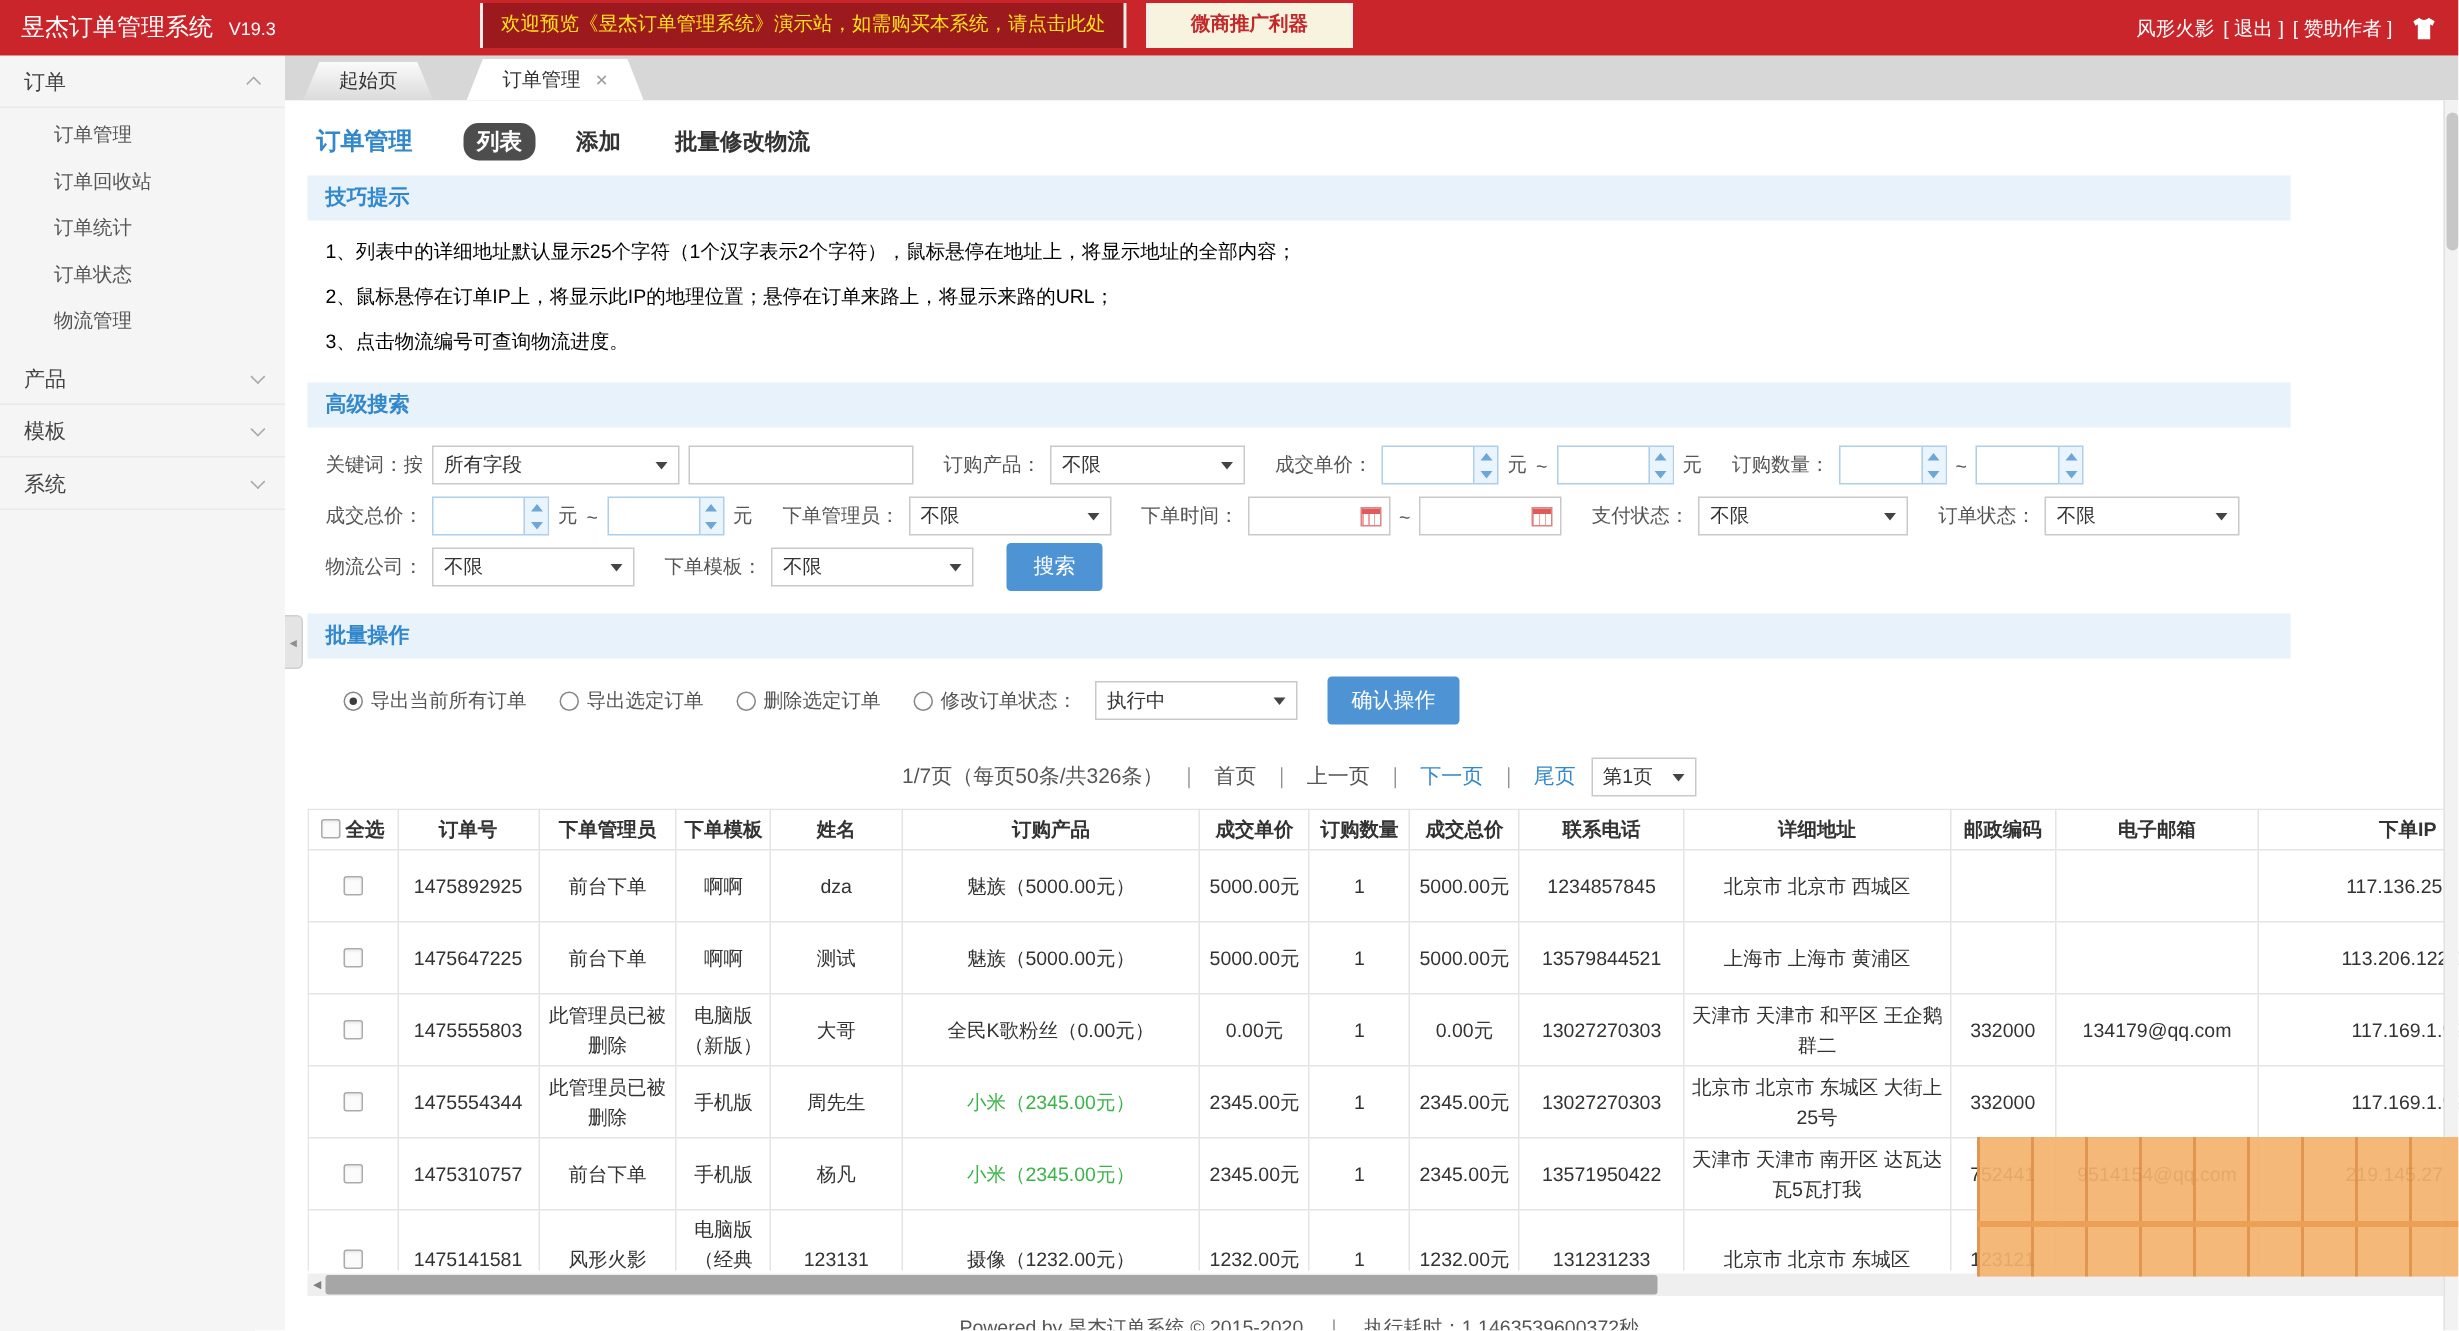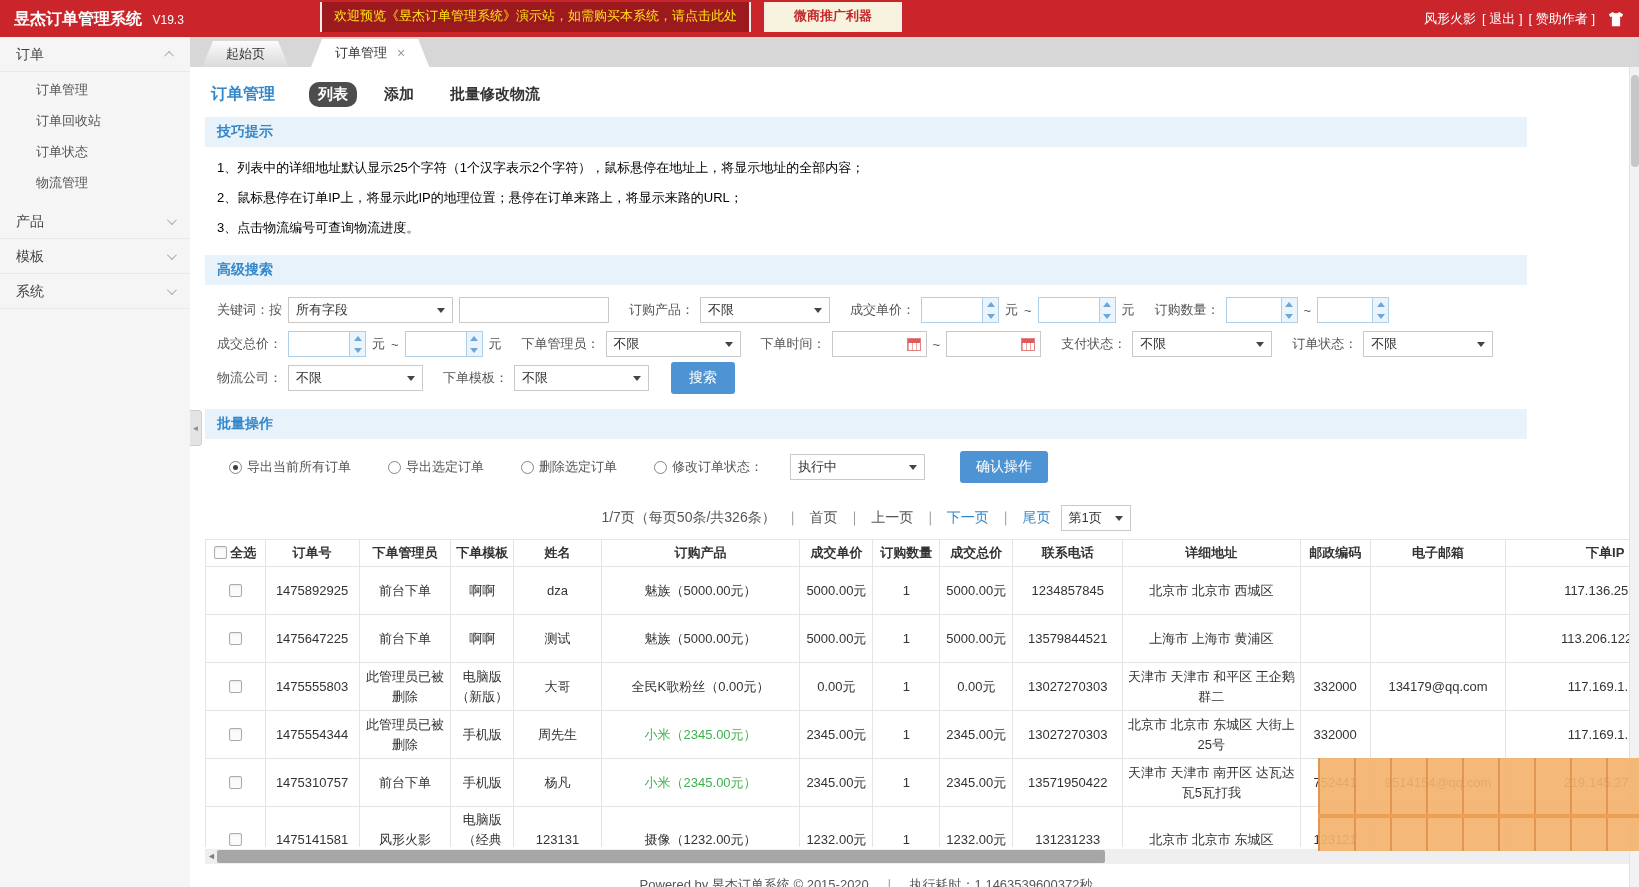--- a/index.html
+++ b/index.html
@@ -2,21 +2,21 @@
 <html><head>
 <meta charset="utf-8">
 <style>
   * { margin:0; padding:0; box-sizing:border-box; }
   html,body { width:1639px; height:887px; overflow:hidden; font-family:"Liberation Sans","DejaVu Sans",sans-serif; background:#fff; }
   .app { position:relative; width:1639px; height:887px; }
 
   
   .topbar { position:absolute; top:0; left:0; width:100%; height:37px; background:#c9252b; color:#fff; z-index:20; }
   .brand { position:absolute; left:14px; top:0; line-height:37px; white-space:nowrap; }
-  .brand-name { font-size:16px; font-weight:bold; }
+  .brand-name { font-size:16px; font-weight:normal; }
   .brand-ver { font-size:12px; margin-left:6px; }
   .notice { position:absolute; left:320px; top:2px; height:30px; line-height:28px; padding:0 12px; background:#9c191d; color:#ffe11a; font-size:13px; border-left:2px solid #f0eee9; border-right:2px solid #f0eee9; cursor:pointer; white-space:nowrap; }
   .promo { position:absolute; left:764px; top:2px; height:30px; line-height:28px; padding:0 28px; background:#f8f3df; color:#c3292b; font-size:13px; font-weight:bold; border-left:2px solid #f0eee9; border-right:2px solid #f0eee9; cursor:pointer; white-space:nowrap; }
   .user-area { position:absolute; right:14px; top:0; line-height:37px; font-size:13px; display:flex; align-items:center; gap:6px; }
   .user-area a { color:#fff; cursor:pointer; text-decoration:none; }
   .shirt { display:inline-flex; width:18px; height:18px; margin-left:6px; }
 
   
   .sidebar { position:absolute; left:0; top:37px; width:190px; height:850px; background:#f5f5f5; z-index:5; }
   .side-sec { height:35px; line-height:35px; padding:0 16px; font-size:14px; color:#444; border-bottom:1px solid #e9e9e9; cursor:pointer; display:flex; justify-content:space-between; align-items:center; }
@@ -60,21 +60,21 @@
   .spin-btns { width:16px; border-left:1px solid #aecfe9; display:flex; flex-direction:column; background:#eaf4fc; cursor:pointer; }
   .spin-btns i { flex:1; display:flex; align-items:center; justify-content:center; }
   .spin-btns .up::after { content:""; border-left:4px solid transparent; border-right:4px solid transparent; border-bottom:5px solid #6ea6d8; }
   .spin-btns .dn::after { content:""; border-left:4px solid transparent; border-right:4px solid transparent; border-top:5px solid #6ea6d8; }
   .date { display:inline-flex; align-items:center; justify-content:flex-end; height:26px; width:95px; border:1px solid #c9c9c9; background:#fff; padding-right:5px; cursor:pointer; }
   .cal { width:14px; height:13px; border:1px solid #dc8383; background-color:#fff;
          background-image:repeating-linear-gradient(90deg, rgba(224,90,90,.55) 0 1px, transparent 1px 4px), linear-gradient(#e05a5a 0 4px, transparent 4px); }
   .btn { background:#4e94d5; color:#fff; border:none; border-radius:3px; font-size:14px; padding:7px 16px; cursor:pointer; }
   .btn.search { margin-left:16px; padding:7px 18px; }
 
-  .batch-row { display:flex; align-items:center; gap:23px; padding:12px 0 12px 24px; font-size:13px; color:#555; }
+  .batch-row { display:flex; align-items:center; gap:8px; padding:12px 0 12px 24px; font-size:13px; color:#555; }
   .ropt { display:flex; align-items:center; margin-right:14px; cursor:pointer; }
   .radio { width:13px; height:13px; border:1px solid #878787; border-radius:50%; background:#fff; display:inline-block; position:relative; margin-right:5px; }
   .radio.on::after { content:""; position:absolute; inset:3px; background:#3d3d3d; border-radius:50%; }
 
   .pager { width:1322px; text-align:center; font-size:14px; color:#555; margin:10px 0 8px; display:flex; justify-content:center; align-items:center; gap:10px; }
   .pager .sep { color:#888; }
   .plink { color:#3388cc; cursor:pointer; text-decoration:none; }
   .plink.dim { color:#555; }
 
   
@@ -128,20 +128,21 @@
   </header>
 
   <aside class="sidebar">
     <div class="side-sec">
       <span>订单</span>
       <i class="chev up"></i>
     </div>
     <div class="side-sub">
       <div class="side-item">订单管理</div>
       <div class="side-item">订单回收站</div>
+      <div class="side-item">订单统计</div>
       <div class="side-item">订单状态</div>
       <div class="side-item">物流管理</div>
     </div>
     <div class="side-sec">
       <span>产品</span>
       <i class="chev down"></i>
     </div>
     <div class="side-sec">
       <span>模板</span>
       <i class="chev down"></i>

